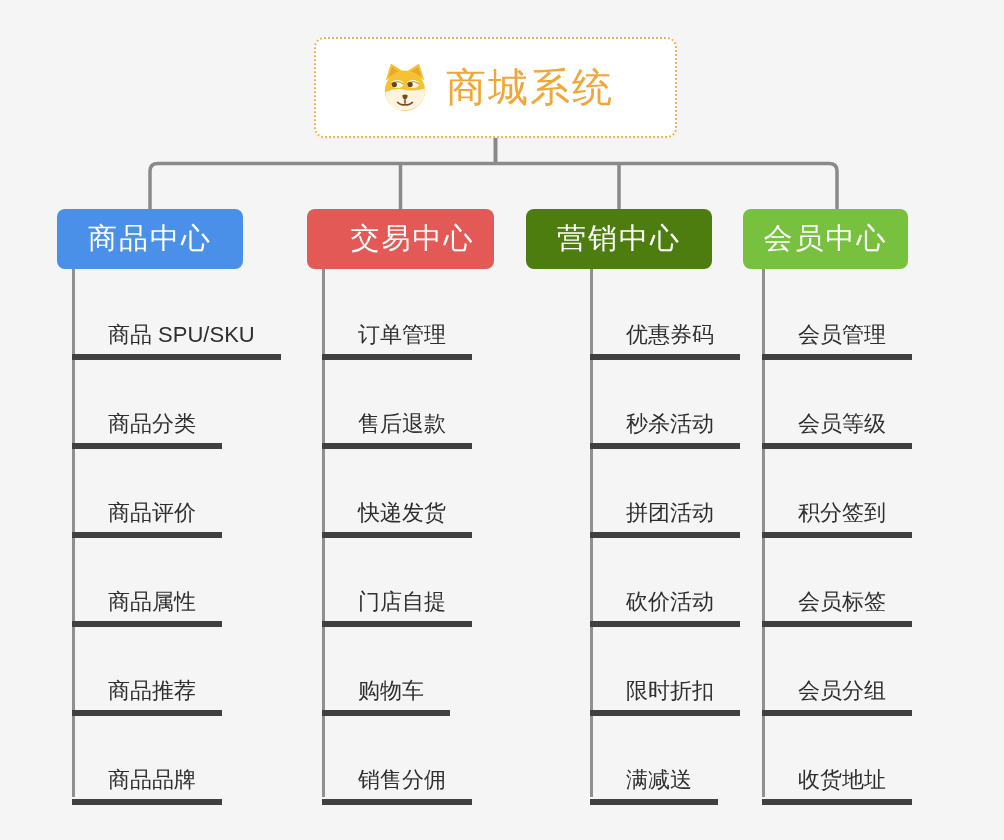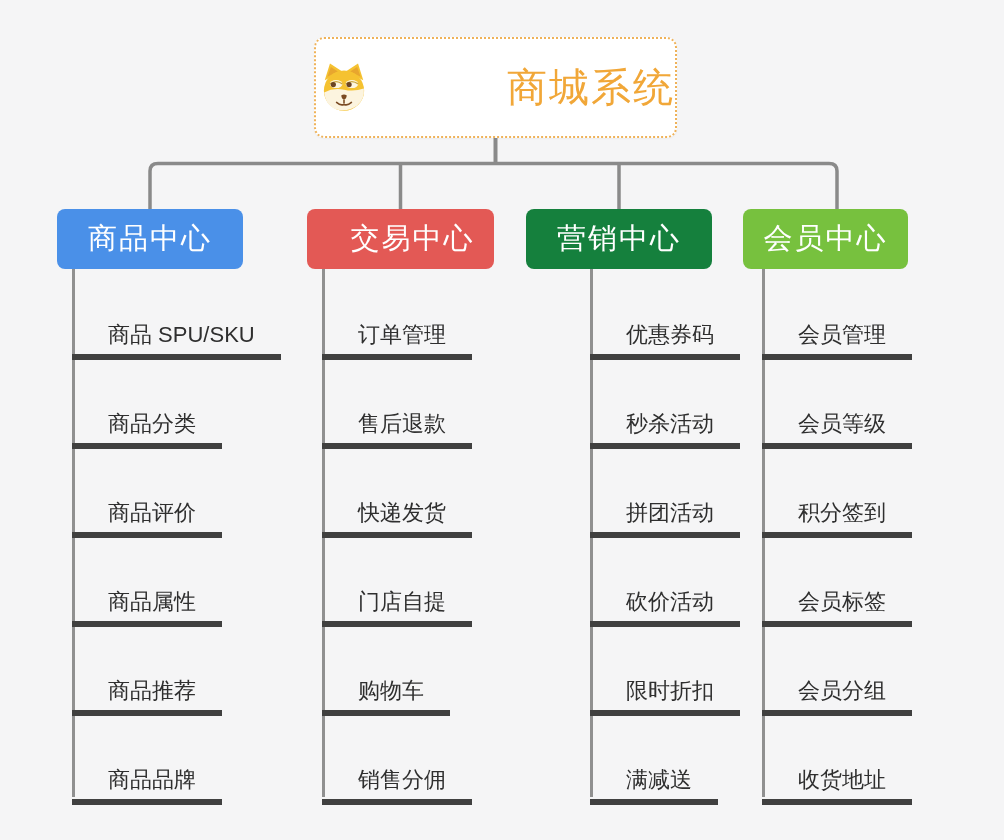--- a/index.html
+++ b/index.html
@@ -17,21 +17,21 @@
     position:absolute;left:0;top:0;width:1004px;height:840px;
     pointer-events:none;
   }
   
   .root{
     position:absolute;left:314px;top:37px;width:363px;height:101px;
     background:#ffffff;
     border:2px dotted #efb259;
     border-radius:10px;
     box-sizing:border-box;
-    display:flex;align-items:center;justify-content:space-between;gap:13px;
+    display:flex;align-items:center;justify-content:center;gap:13px;
     box-shadow:0 1px 2px rgba(0,0,0,.04);
     cursor:pointer;
   }
   .root-title{
     font-size:40px;
     letter-spacing:2px;
     color:#f1a738;
     white-space:nowrap;
   }
   .dog{width:56px;height:56px;display:block;flex:0 0 auto;}
@@ -108,21 +108,21 @@
     </svg>
     <span class="root-title">商城系统</span>
   </div>
 
   <div class="hdr b0" style="background: rgb(74, 144, 232);">
     <span>商品中心</span>
   </div>
   <div class="hdr b1" style="background: rgb(227, 89, 85);">
     <span>交易中心</span>
   </div>
-  <div class="hdr b2" style="background: #15803d;">
+  <div class="hdr b2" style="background: #4d7c0f;">
     <span>营销中心</span>
   </div>
   <div class="hdr b3" style="background: rgb(119, 193, 62);">
     <span>会员中心</span>
   </div>
 
   <div class="col c0">
     <div class="item r0">商品 SPU/SKU</div>
     <div class="item r1">商品分类</div>
     <div class="item r2">商品评价</div>

